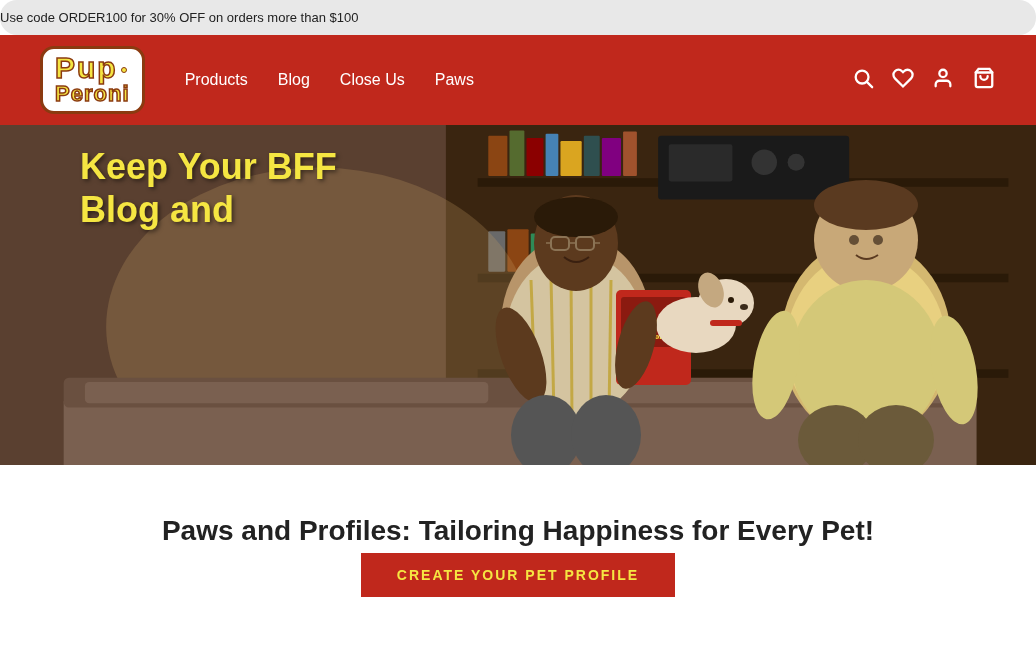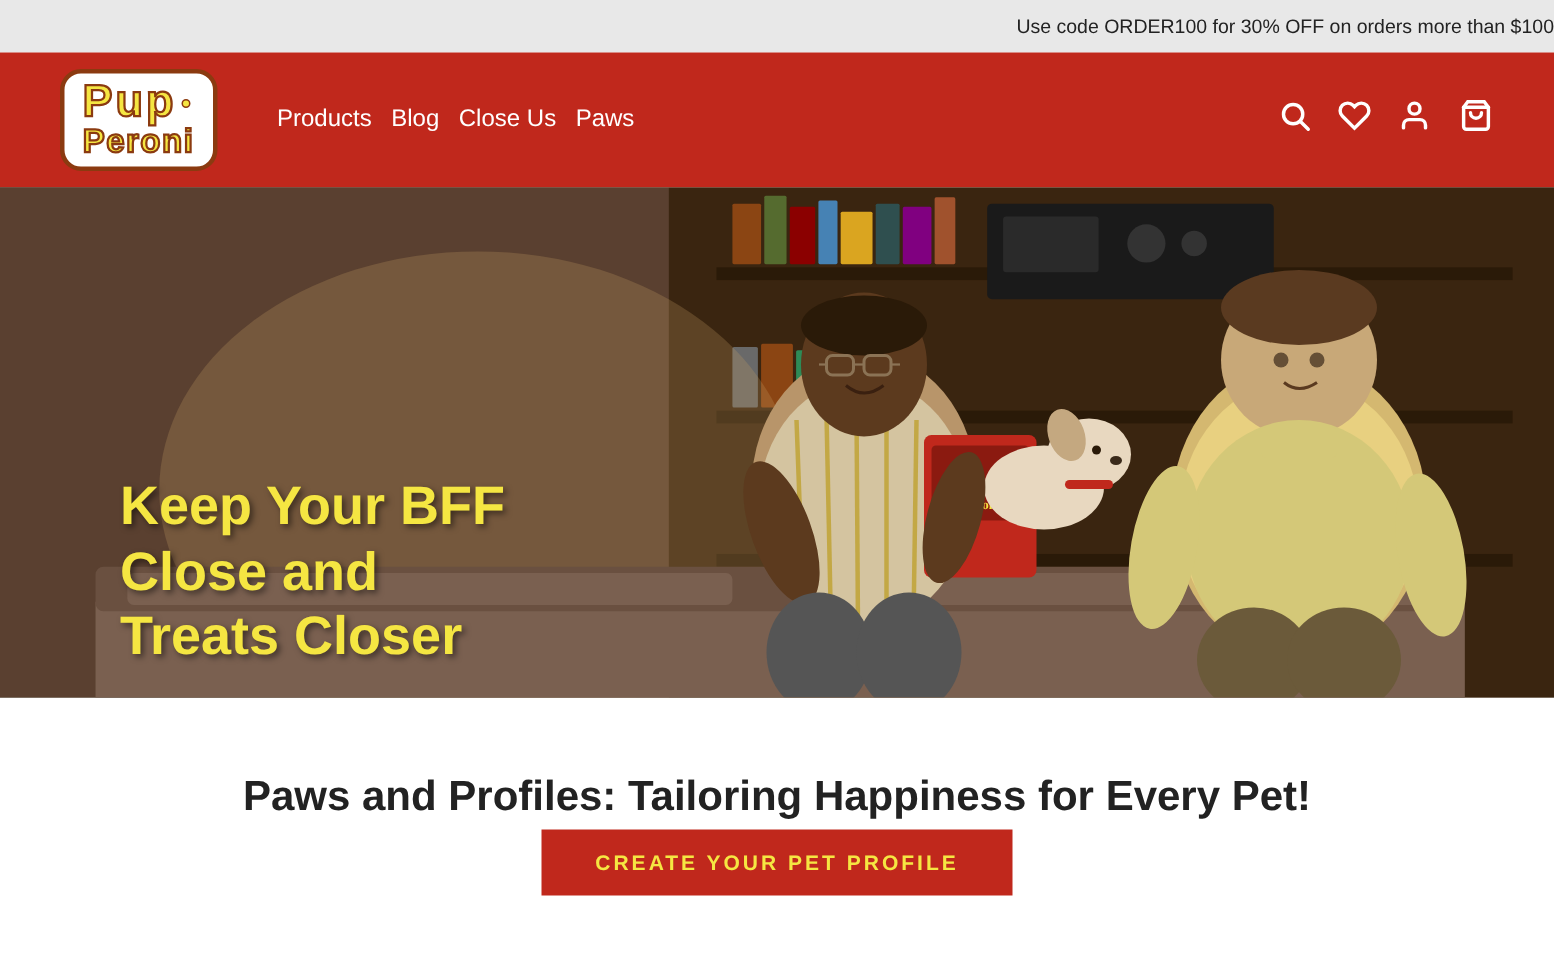--- a/index.html
+++ b/index.html
@@ -1,40 +1,41 @@
 <!DOCTYPE html>
 <html><head>
   <meta charset="utf-8">
   <style>
     * { margin: 0; padding: 0; box-sizing: border-box; }
     body { font-family: Arial, sans-serif; background: #fff; width: 1036px; overflow-x: hidden; }
 
     
     .announcement-bar {
       background: #e8e8e8;
-      text-align: right;
+      text-align: left;
       padding: 10px 0;
       font-size: 13px;
       color: #222;
       font-weight: 500;
+      border-radius: 17px;
     }
 
     
     .header {
       background: #c0281c;
       display: flex;
       align-items: center;
       padding: 0 40px;
       height: 90px;
       position: relative;
     }
 
     nav {
       display: flex;
-      gap: 13px;
+      gap: 30px;
       flex: 1;
       text-align: right;
     }
     .nav-link {
       color: #fff;
       text-decoration: none;
       font-size: 16px;
       font-weight: 500;
     }
     .nav-icons {
@@ -49,21 +50,21 @@
     }
 
     
     .hero {
       position: relative;
       width: 100%;
       height: 340px;
       background: linear-gradient(to right, #3a2a1a 0%, #5a3a22 30%, #7a5a3a 60%, #4a3520 100%);
       overflow: hidden;
       display: flex;
-      align-items: flex-end;
+      align-items: flex-start;
     }
     .hero-bg {
       position: absolute;
       top: 0; left: 0; right: 0; bottom: 0;
       background:
         radial-gradient(ellipse 300px 200px at 60% 40%, rgba(180,140,100,0.6) 0%, transparent 70%),
         radial-gradient(ellipse 200px 300px at 80% 60%, rgba(150,110,70,0.5) 0%, transparent 70%);
     }
 
     .hero-content {
@@ -253,22 +254,21 @@
     <rect x="60" y="270" width="860" height="70" fill="#7a6050" rx="8 8 0 0"></rect>
     <rect x="60" y="248" width="860" height="28" fill="#6a5040" rx="5"></rect>
 
     <rect x="80" y="252" width="380" height="20" fill="#7a6050" rx="4"></rect>
     <rect x="520" y="252" width="380" height="20" fill="#7a6050" rx="4"></rect>
   </svg>
 
   <div class="hero-content" style="z-index:3;position:relative;">
     <div class="hero-headline">
       <div>Keep Your BFF</div>
-      <div>Close and</div>
-      <div>Treats Closer</div>
+      <div>Blog and</div>
     </div>
   </div>
 
   <svg style="position:absolute;right:0;bottom:0;width:660px;height:340px;z-index:2;" viewBox="0 0 660 340">
 
     <ellipse cx="200" cy="200" rx="75" ry="90" fill="#b8956a"></ellipse>
 
     <ellipse cx="200" cy="210" rx="70" ry="82" fill="#d4c4a0"></ellipse>
     <line x1="155" y1="155" x2="160" y2="290" stroke="#b8960a" stroke-width="3" opacity="0.6"></line>
     <line x1="175" y1="152" x2="178" y2="292" stroke="#b8960a" stroke-width="3" opacity="0.6"></line>

